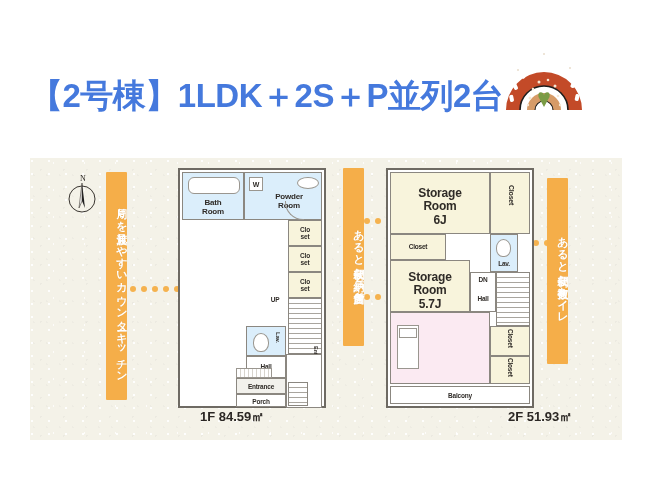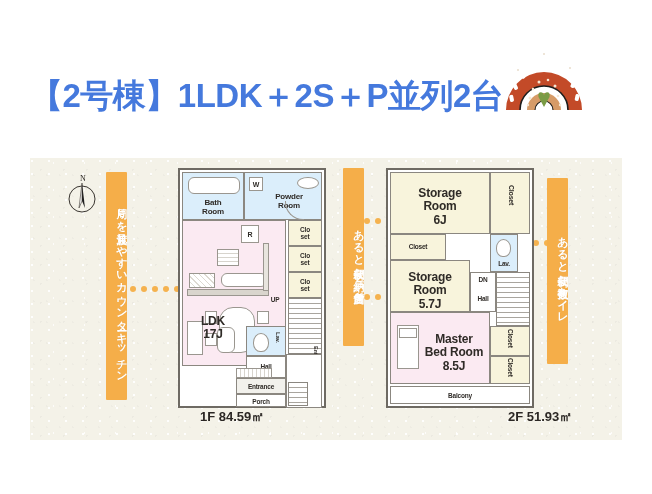--- a/index.html
+++ b/index.html
@@ -211,42 +211,20 @@
     </div>
 
     <div class="room r-blue" style="left:66px;top:4px;width:78px;height:48px;">
       <div class="sq" style="left:4px;top:4px;width:14px;height:14px;">W</div>
       <div class="fixture round" style="left:52px;top:4px;width:22px;height:12px;"></div>
       <div class="lbl" style="top:20px;left:14px;right:2px;">Powder
 Room</div>
       <div style="position:absolute;left:40px;top:28px;width:18px;height:18px;border-left:1px solid #9a968f;border-bottom:1px solid #9a968f;border-radius:0 0 0 18px;"></div>
     </div>
 
-    <div class="room r-pink" style="left:4px;top:52px;width:104px;height:146px;">
-      <div class="sq" style="left:58px;top:4px;width:18px;height:18px;">R</div>
-      <div class="fixture" style="left:34px;top:28px;width:22px;height:17px;
-                  background:repeating-linear-gradient(180deg,#fff 0 3px,#d7d4cd 3px 4px);"></div>
-      <div class="fixture" style="left:6px;top:52px;width:26px;height:15px;
-                  background:repeating-linear-gradient(45deg,#fff 0 3px,#ddd9d2 3px 4px);"></div>
-      <div class="fixture soft" style="left:38px;top:52px;width:46px;height:14px;"></div>
-      <div style="position:absolute;left:4px;top:68px;width:82px;height:7px;background:#d9d5cd;border:1px solid #9a968f;box-sizing:border-box;"></div>
-      <div style="position:absolute;left:80px;top:22px;width:6px;height:48px;background:#e8e5de;border:1px solid #9a968f;box-sizing:border-box;"></div>
-
-      <div class="fixture soft" style="left:36px;top:86px;width:36px;height:46px;border-radius:14px;"></div>
-      <div class="fixture" style="left:22px;top:90px;width:12px;height:13px;"></div>
-      <div class="fixture" style="left:22px;top:112px;width:12px;height:13px;"></div>
-      <div class="fixture" style="left:74px;top:90px;width:12px;height:13px;"></div>
-      <div class="fixture" style="left:74px;top:112px;width:12px;height:13px;"></div>
-
-      <div class="fixture" style="left:4px;top:100px;width:16px;height:34px;"></div>
-      <div class="fixture soft" style="left:34px;top:106px;width:18px;height:26px;"></div>
-
-      <div class="lbl big" style="top:94px;left:2px;width:56px;right:auto;">LDK
-17J</div>
-    </div>
 
     <div class="room r-cream" style="left:110px;top:52px;width:34px;height:26px;">
       <div class="lbl sm" style="top:5px;">Clo
 set</div>
     </div>
     <div class="room r-cream" style="left:110px;top:78px;width:34px;height:26px;">
       <div class="lbl sm" style="top:5px;">Clo
 set</div>
     </div>
     <div class="room r-cream" style="left:110px;top:104px;width:34px;height:26px;">
@@ -314,23 +292,20 @@
     <div class="room r-white" style="left:84px;top:104px;width:26px;height:40px;">
       <div class="lbl sm" style="top:22px;">Hall</div>
     </div>
     <div class="lbl sm" style="top:108px;left:84px;width:26px;right:auto;">DN</div>
 
     <div class="stair" style="left:110px;top:104px;width:34px;height:54px;"></div>
 
     <div class="room r-pink" style="left:4px;top:144px;width:100px;height:72px;">
       <div class="fixture" style="left:6px;top:12px;width:22px;height:44px;"></div>
       <div class="fixture" style="left:8px;top:15px;width:18px;height:10px;"></div>
-      <div class="lbl big" style="top:20px;left:30px;width:66px;right:auto;">Master
-Bed Room
-8.5J</div>
     </div>
 
     <div class="room r-cream" style="left:104px;top:158px;width:40px;height:30px;">
       <div class="lbl vert" style="left:16px;top:2px;font-size:6.5px;">Closet</div>
     </div>
     <div class="room r-cream" style="left:104px;top:188px;width:40px;height:28px;">
       <div class="lbl vert" style="left:16px;top:1px;font-size:6.5px;">Closet</div>
     </div>
 
     <div class="room r-white" style="left:4px;top:218px;width:140px;height:18px;">

